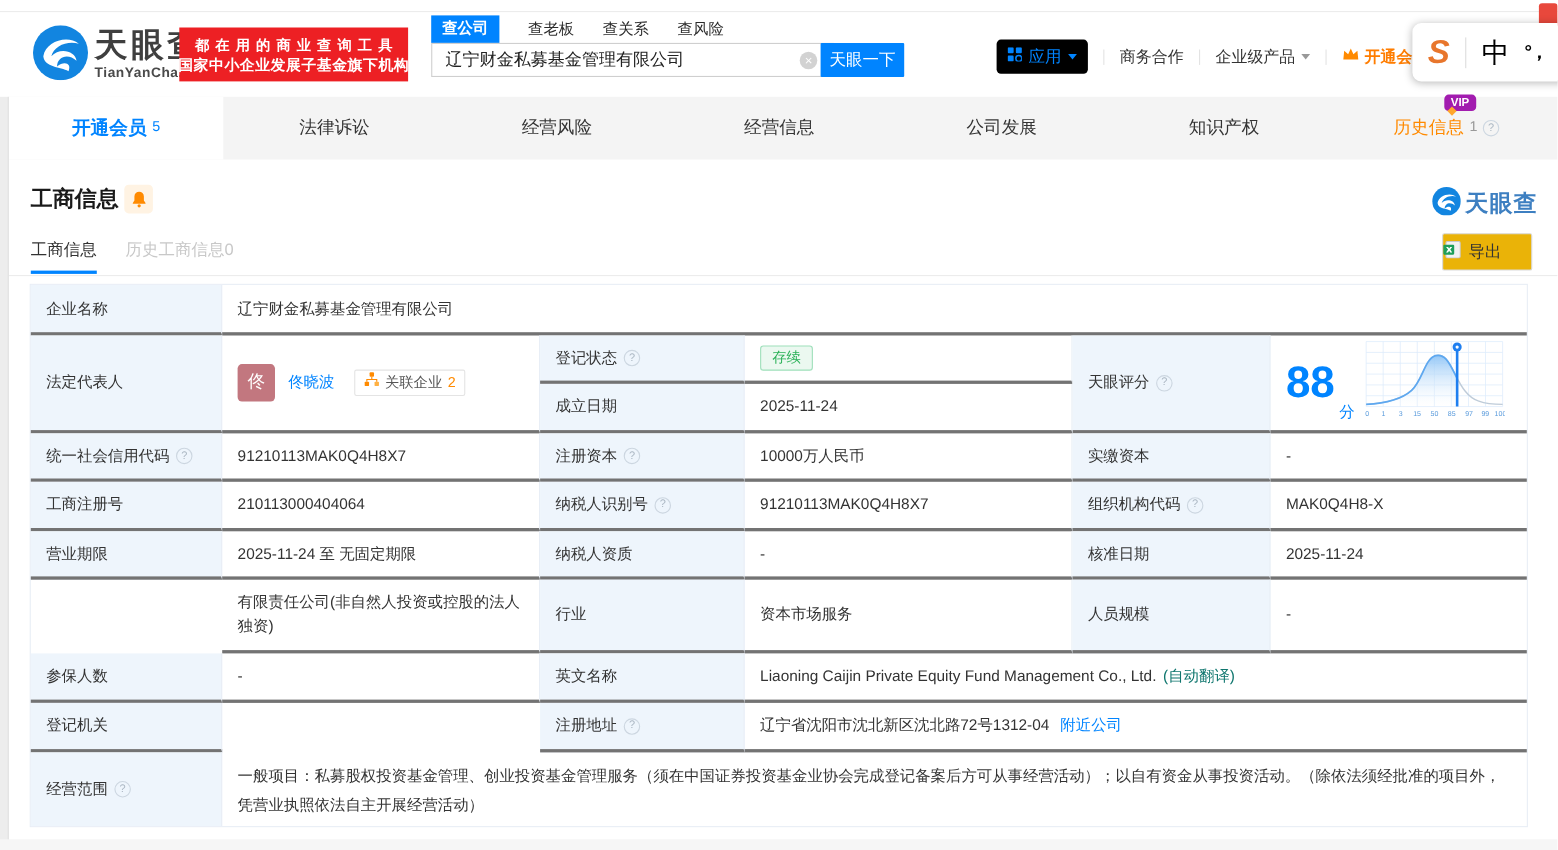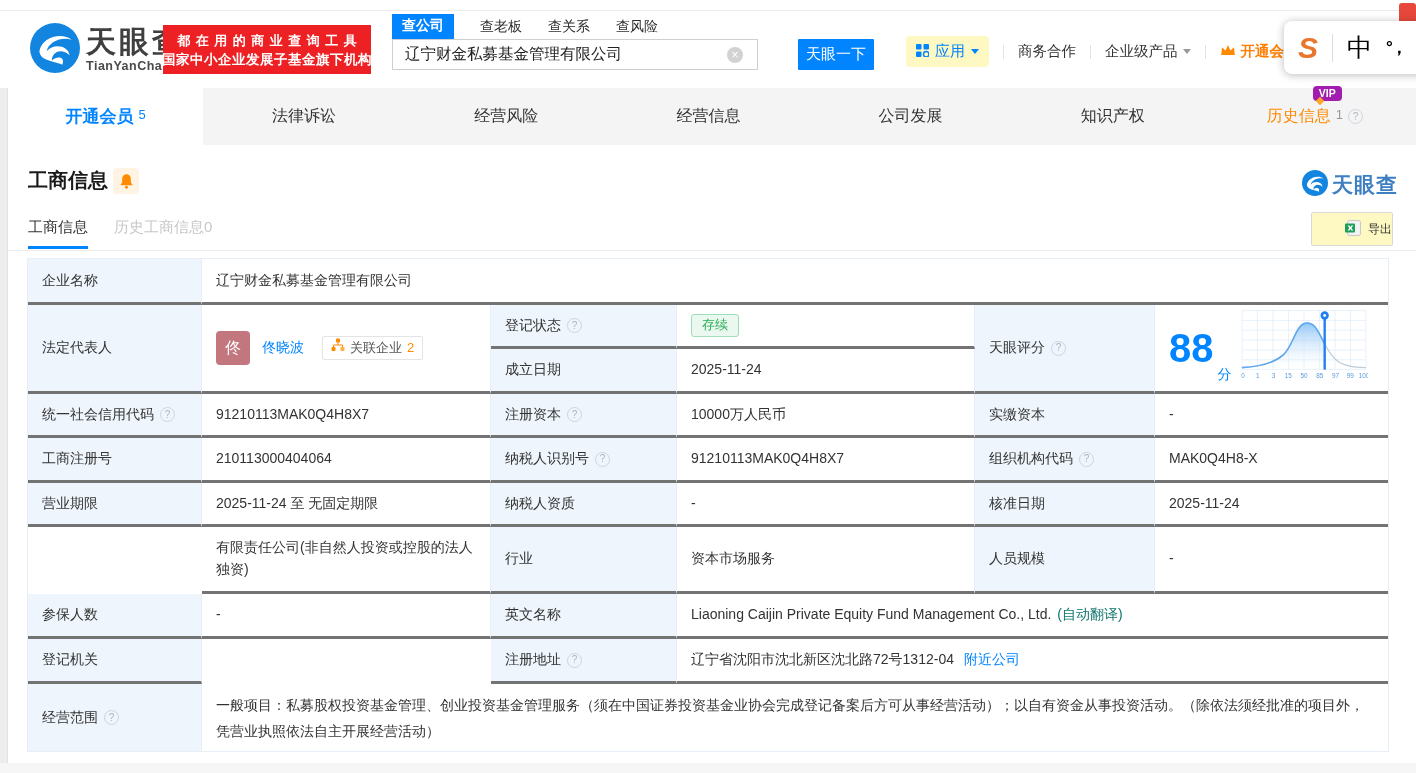--- a/index.html
+++ b/index.html
@@ -25,26 +25,26 @@
   .search-tabs { position:absolute; left:392px; top:14px; display:flex; align-items:flex-end; gap:26px; height:25px; }
   .stab { font-size:14px; color:#2b2b2b; cursor:pointer; padding-bottom:3px; }
   .stab.active { background:#0084ff; color:#fff; padding:3px 10px 4px; font-weight:700; }
   .search-box { position:absolute; left:392px; top:39px; width:366px; height:31px;
     border:1px solid #cfcfcf; display:flex; align-items:center; }
   .search-box input { border:none; outline:none; width:320px; height:27px; margin-left:10px;
     font-size:15.5px; color:#222; font-family:inherit; background:transparent; }
   .clear-ic { width:16px; height:16px; border-radius:50%; background:#d2d2d2; color:#fff;
     display:flex; align-items:center; justify-content:center; cursor:pointer; margin-left:4px; }
   .clear-ic::before { content:"\00d7"; font-size:12px; line-height:1; }
-  .search-btn { position:absolute; left:798px; top:39px; width:76px; height:31px; background:#0084ff;
+  .search-btn { position:absolute; left:746px; top:39px; width:76px; height:31px; background:#0084ff;
     color:#fff; font-size:15px; display:flex; align-items:center; justify-content:center;
     cursor:pointer; border-radius:1px; }
 
   .hnav { position:absolute; left:906px; top:36px; display:flex; align-items:center; height:31px; }
-  .app-pill { display:flex; align-items:center; gap:6px; background:#fef9c3; border-radius:4px;
+  .app-pill { display:flex; align-items:center; gap:6px; background:#000000; border-radius:4px;
     height:31px; padding:0 10px; color:#0084ff; font-size:15px; cursor:pointer; }
   .caret { width:0; height:0; border-left:4px solid transparent; border-right:4px solid transparent;
     border-top:5px solid #0084ff; display:inline-block; }
   .caret.gray { border-top-color:#999; }
   .hsep { width:1px; height:14px; background:#e3e3e3; margin:0 14px; }
   .hlink { font-size:14.5px; color:#333; cursor:pointer; white-space:nowrap; display:flex; align-items:center; gap:5px; }
   .hlink.vip { color:#ff7d00; font-weight:700; }
 
   .ime { position:absolute; left:1284px; top:21px; width:150px; height:53px; background:#fff;
     border-radius:8px; box-shadow:0 1px 8px rgba(0,0,0,.28); display:flex; align-items:center;
@@ -75,23 +75,23 @@
   .bell-box { position:absolute; left:113px; top:168px; width:26px; height:26px; background:#fff3e3;
     border-radius:4px; display:flex; align-items:center; justify-content:center; cursor:pointer; }
   .watermark { position:absolute; left:1302px; top:170px; display:flex; align-items:center; gap:4px; }
   .watermark-txt { font-size:21px; font-weight:700; color:#3d7fc1; letter-spacing:1px; }
 
   .subtabs { position:absolute; left:28px; top:218px; display:flex; gap:26px; }
   .subtab { font-size:15px; color:#333; cursor:pointer; padding-bottom:12px; position:relative; }
   .subtab.active::after { content:""; position:absolute; left:0; bottom:0; width:100%; height:3px; background:#0084ff; }
   .subtab.dim { color:#c8c8c8; }
   .sec-divider { position:absolute; left:8px; top:250px; width:1408px; height:1px; background:#ececec; }
-  .export-btn { position:absolute; left:1311px; top:212px; width:82px; height:34px; background:#fef9c3;
-    border:1px solid #d9d9d9; border-radius:2px; display:flex; align-items:center; justify-content:flex-end;
-    gap:7px; cursor:pointer; font-size:12px; color:#333; }
+  .export-btn { position:absolute; left:1311px; top:212px; width:82px; height:34px; background:#eab308;
+    border:1px solid #d9d9d9; border-radius:2px; display:flex; align-items:center; justify-content:flex-start;
+    gap:7px; cursor:pointer; font-size:15px; color:#333; }
 
   
   .biz-table { position:absolute; left:27px; top:258px; width:1362px; border:1px solid #e8eef6;
     display:grid;
     grid-template-columns:174px 289px 186px 298px 180px 233px;
     grid-template-rows:46px 44px 45px 44px 45px 44px 67px 45px 45px 67px; }
   .cell { border-right:1px solid #e8eef6; border-bottom:3px solid #737373; display:flex;
     align-items:center; padding:0 14px; font-size:14px; line-height:1.55; color:#333; }
   .lc { background:#eef5fc; gap:6px; }
   .no-r { border-right:none; }

